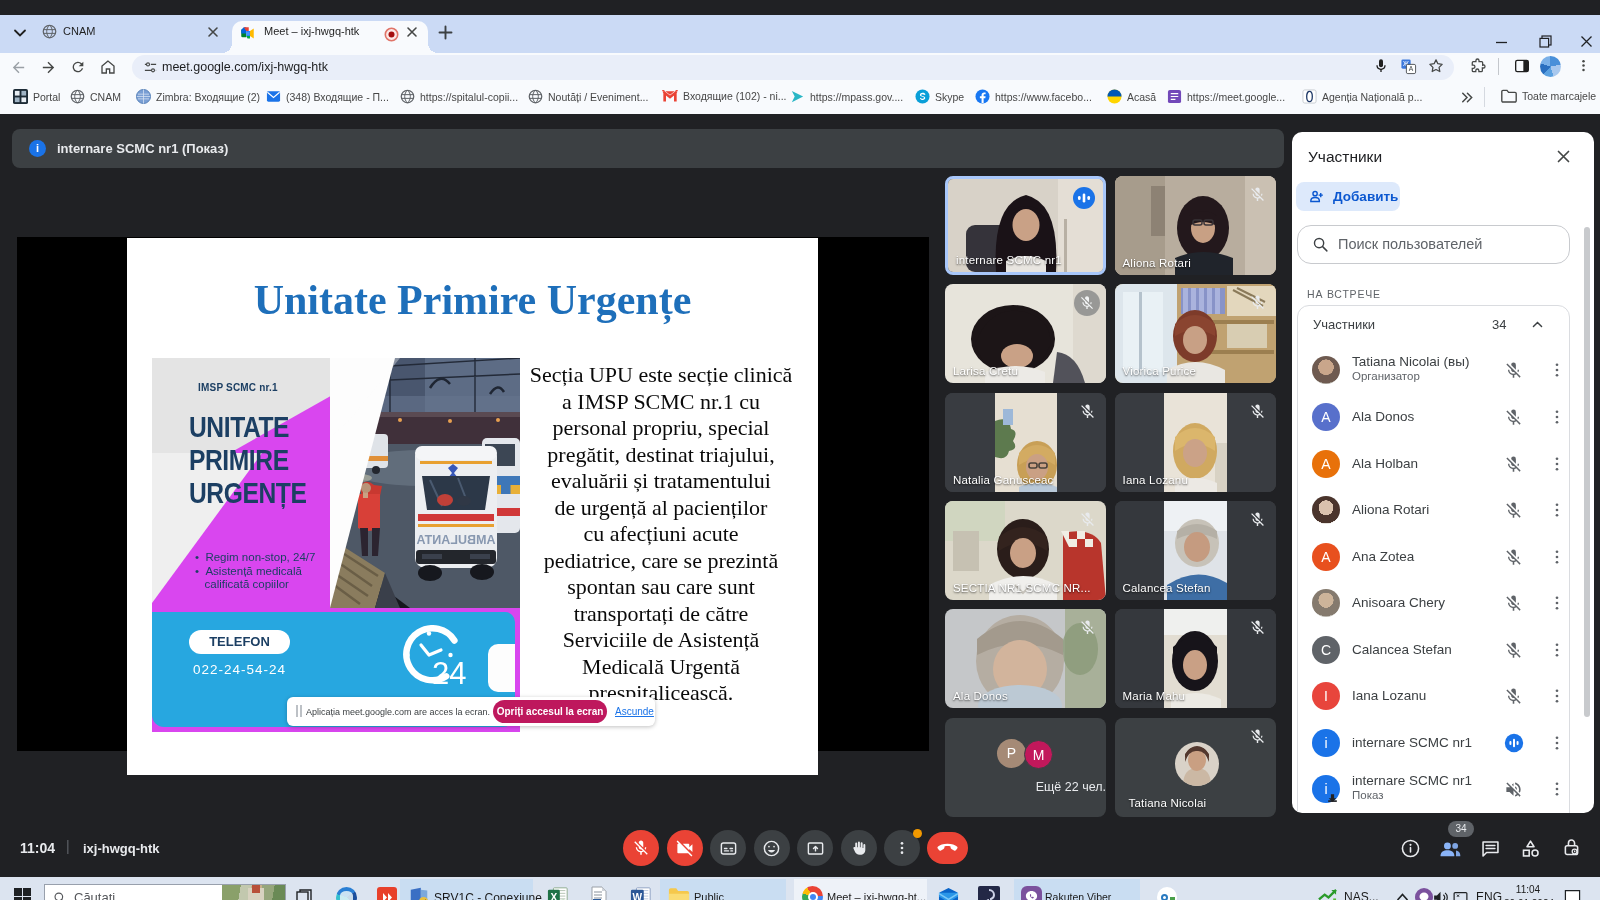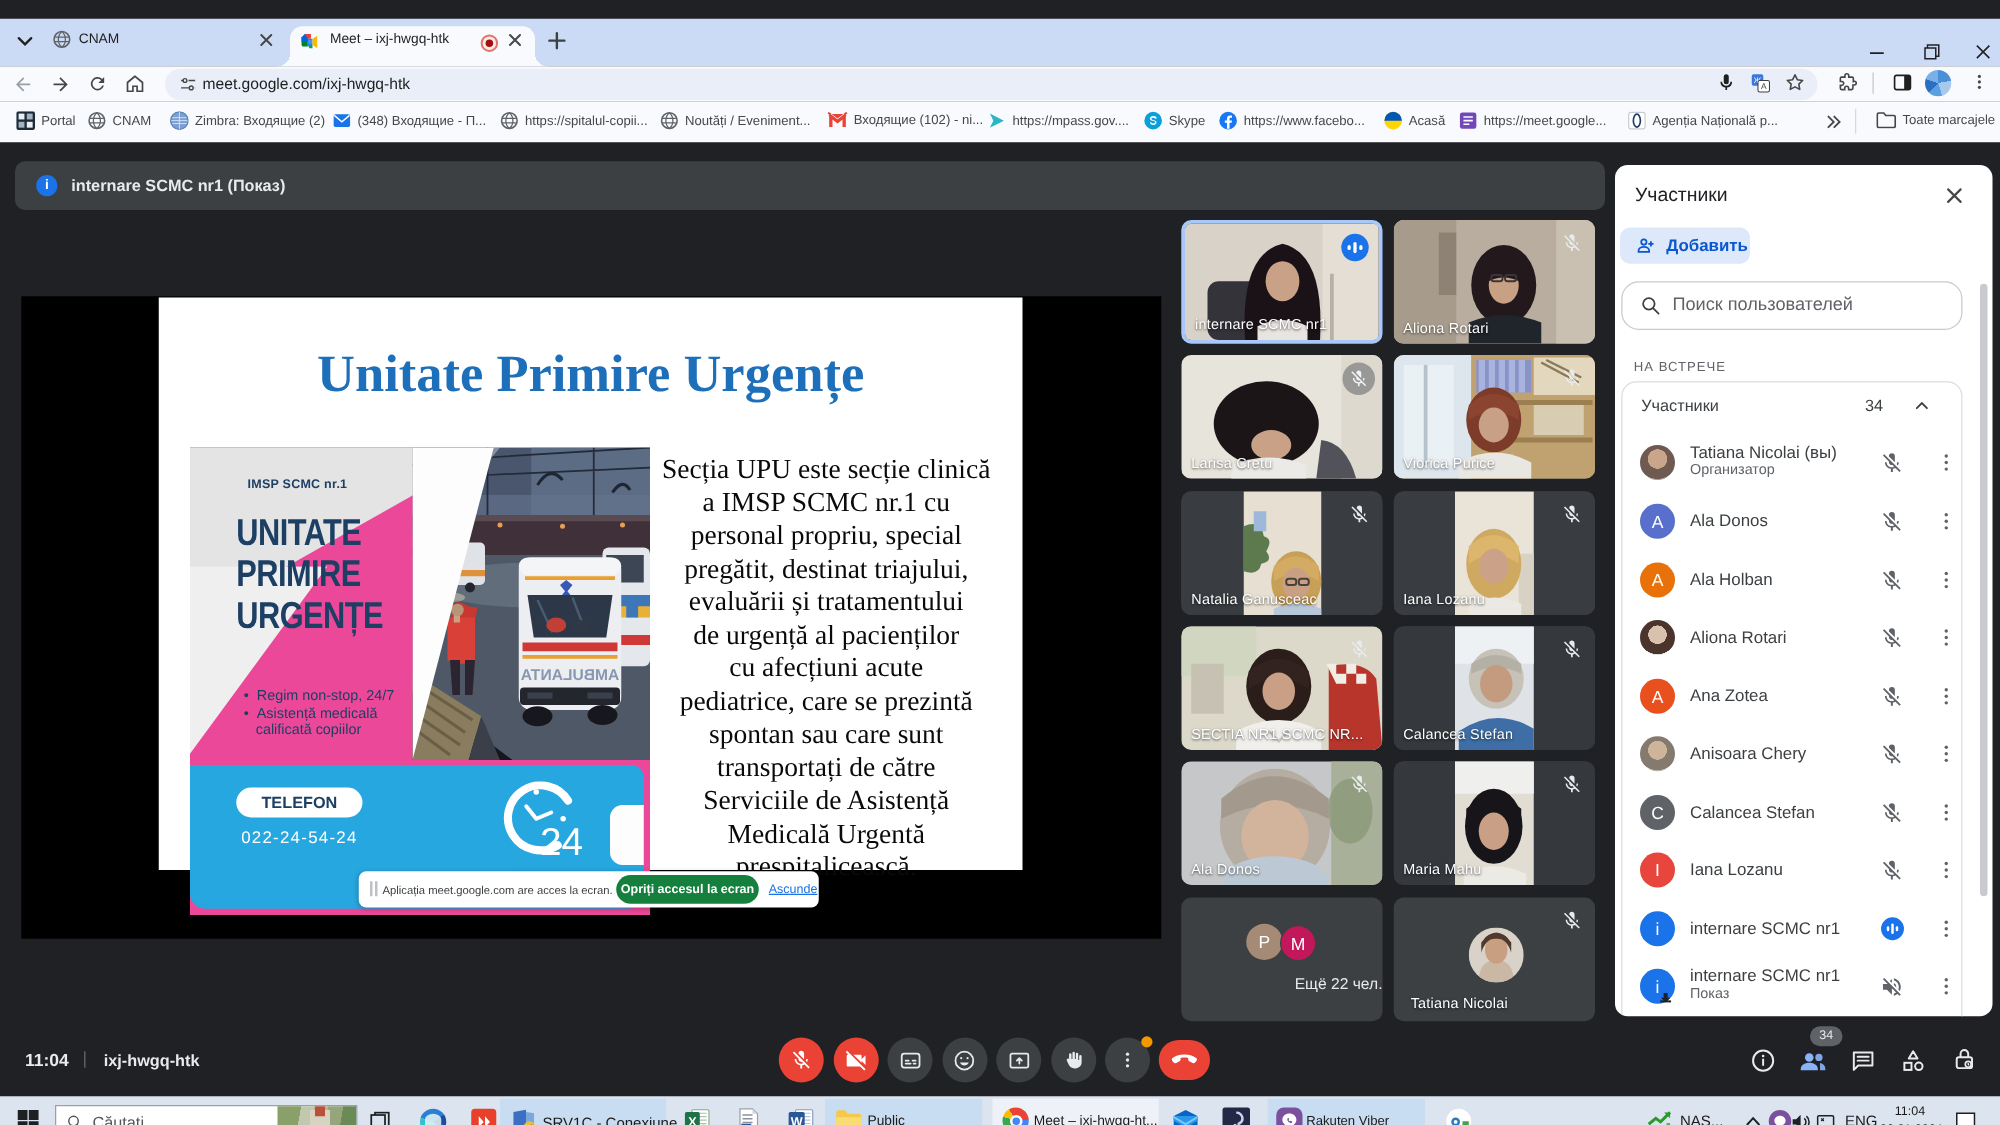--- a/index.html
+++ b/index.html
@@ -9,21 +9,21 @@
 
 #tabstrip { left:0; top:0; width:1600px; height:38px; background:#cbdaf5; }
 #toolbar { left:0; top:38px; width:1600px; height:28px; background:#f8fafd; }
 #bookmarks { left:0; top:66px; width:1600px; height:33px; background:#f8fafd; }
 .tab-active { left:232px; top:6px; width:196px; height:32px; background:#f8fafd; border-radius:10px 10px 0 0; }
 .bm { display:inline-flex; align-items:center; gap:5px; font-size:10.5px; color:#474747; white-space:nowrap; }
 
 #meet { left:0; top:99px; width:1600px; height:763px; background:#202124; }
 #banner { left:12px; top:15px; width:1272px; height:39px; background:#3c4043; border-radius:8px; color:#e8eaed; }
 #blackarea { left:17px; top:123px; width:912px; height:514px; background:#000; }
-#slide { left:110px; top:1px; width:691px; height:458px; background:#fff; }
+#slide { left:110px; top:1px; width:691px; height:537px; background:#fff; }
 .tile { position:absolute; width:161px; height:99px; border-radius:8px; background:#3c4043; overflow:hidden; }
 .tname { position:absolute; left:8px; bottom:6px; color:#fff; font-size:11.5px; text-shadow:0 1px 2px rgba(0,0,0,.7); letter-spacing:.2px; }
 .micoff { position:absolute; right:10px; top:10px; width:17px; height:17px; }
 .mbtn { position:absolute; top:0; width:36px; height:36px; border-radius:50%; display:flex; align-items:center; justify-content:center; }
 #taskbar { left:0; top:862px; width:1600px; height:38px; background:#dce4f0; }
 #panel { left:1292px; top:18px; width:302px; height:681px; background:#fff; border-radius:10px; overflow:hidden; }
 .prow { position:absolute; left:0; width:100%; height:47px; }
 .pavat { position:absolute; left:20px; top:9px; width:28px; height:28px; border-radius:50%; color:#fff; font-size:14px; display:flex; align-items:center; justify-content:center; }
 .pname { position:absolute; left:60px; top:15px; font-size:13.5px; color:#3c4043; }
 .psub  { position:absolute; left:60px; top:31px; font-size:11.5px; color:#5f6368; }
@@ -246,21 +246,21 @@
 
     <div class="abs" id="banner">
       <div class="abs" style="left:17px;top:11px;width:17px;height:17px;border-radius:50%;background:#1a73e8;color:#fff;font-size:11px;font-weight:bold;text-align:center;line-height:17px">i</div>
       <div class="abs" style="left:45px;top:12px;font-size:13px;font-weight:bold;color:#e8eaed">internare SCMC nr1 (Показ)</div>
     </div>
 
     <div class="abs" id="blackarea">
       <div class="abs" id="slide">
         <div class="abs" style="left:0;top:38px;width:691px;text-align:center;font-family:'Liberation Serif',serif;font-weight:bold;font-size:42px;color:#1e6fba">Unitate Primire Urgențe</div>
 
-        <div class="abs" id="flyer" style="left:25px;top:120px;width:368px;height:374px;background:#ec4899;overflow:hidden">
+        <div class="abs" id="flyer" style="left:25px;top:120px;width:368px;height:374px;background:#d946ef;overflow:hidden">
           <div class="abs" style="left:0;top:0;width:246px;height:139px;background:#e4e4e4;clip-path:polygon(0 0, 100% 0, 0 100%)"></div>
             <div class="abs" style="left:0;top:95px;width:110px;height:150px;background:#efefef;clip-path:polygon(0 0, 100% 0, 0 100%)"></div>
           <div class="abs" style="left:46px;top:24px;font-size:10px;letter-spacing:.2px;color:#1c3f63;font-weight:bold">IMSP SCMC nr.1</div>
           <div class="abs" style="left:37px;top:52px;font-size:30px;line-height:33px;font-weight:bold;color:#1c3f63;letter-spacing:-.5px;transform:scaleX(.82);transform-origin:0 0">UNITATE<br>PRIMIRE<br>URGENȚE</div>
           <div class="abs" style="left:43px;top:193px;font-size:11.5px;line-height:13.5px;color:#1c3f63">• &nbsp;Regim non-stop, 24/7<br>• &nbsp;Asistență medicală<br>&nbsp;&nbsp;&nbsp;calificată copiilor</div>
 
           <svg class="abs" style="left:178px;top:0" width="190" height="250" viewBox="0 0 190 250">
             <rect width="190" height="70" fill="#49566e"></rect>
             <rect x="95" width="95" height="70" fill="#5d6c85"></rect>
             <rect y="38" width="190" height="16" fill="#66758e" opacity=".6"></rect>
@@ -331,21 +331,21 @@
           </svg>
         </div>
 
         <div class="abs" style="left:394px;top:124px;width:280px;text-align:center;font-family:'Liberation Serif',serif;font-size:22px;line-height:26.5px;color:#0a0a0a">Secția UPU este secție clinică<br>a IMSP SCMC nr.1 cu<br>personal propriu, special<br>pregătit, destinat triajului,<br>evaluării și tratamentului<br>de urgență al pacienților<br>cu afecțiuni acute<br>pediatrice, care se prezintă<br>spontan sau care sunt<br>transportați de către<br>Serviciile de Asistență<br>Medicală Urgentă<br>prespitalicească.</div>
       </div>
     </div>
 
     <div class="abs" style="left:287px;top:583px;width:368px;height:29px;background:#fff;border-radius:6px;box-shadow:0 1px 4px rgba(0,0,0,.25)">
       <div class="abs" style="left:9px;top:8px;width:2px;height:12px;border-left:2px solid #bdc1c6;border-right:2px solid #bdc1c6;width:6px"></div>
       <div class="abs" style="left:19px;top:10px;font-size:9px;color:#3c4043">Aplicația meet.google.com are acces la ecran.</div>
-      <div class="abs" style="left:206px;top:3px;width:114px;height:23px;border-radius:12px;background:#15803d;color:#fff;font-size:10px;font-weight:bold;text-align:center;line-height:23px">Opriți accesul la ecran</div>
+      <div class="abs" style="left:206px;top:3px;width:114px;height:23px;border-radius:12px;background:#be185d;color:#fff;font-size:10px;font-weight:bold;text-align:center;line-height:23px">Opriți accesul la ecran</div>
       <div class="abs" style="left:328px;top:9px;font-size:10px;color:#1a73e8;text-decoration:underline">Ascunde</div>
     </div>
     <div class="abs" id="tiles">
 
       <div class="tile" style="left:945px;top:62px;border:3px solid #a8c7fa">
         <svg width="155" height="93">
             <rect width="155" height="93" fill="#d8d2c8"></rect>
             <rect x="110" width="45" height="93" fill="#e4ded5"></rect>
             <rect x="116" y="40" width="3" height="53" fill="#b8b0a4"></rect>
             <rect x="18" y="46" width="52" height="47" rx="9" fill="#35333a"></rect>

